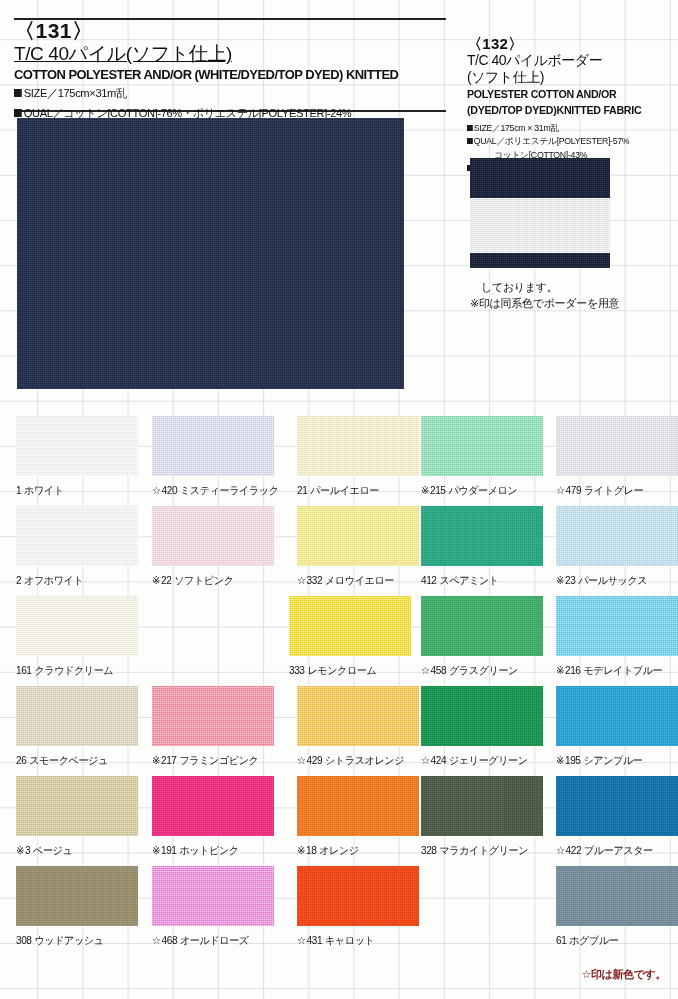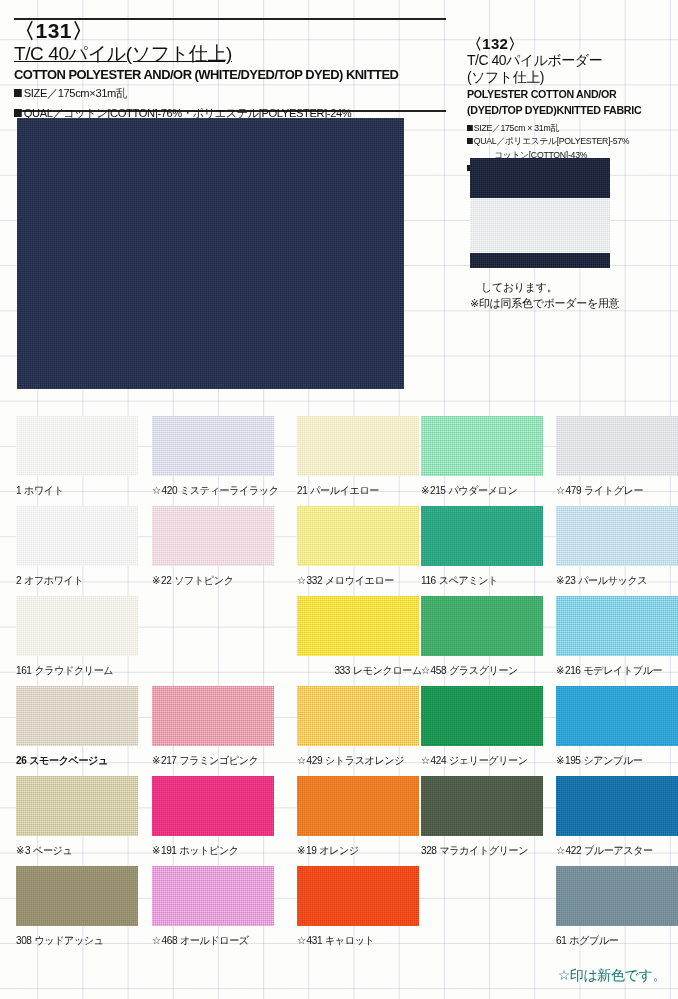--- a/index.html
+++ b/index.html
@@ -93,22 +93,22 @@
   #swatch-grid{position:absolute;left:0;top:416px;width:678px;}
   .srow{position:relative;height:90px;}
   .scell{position:absolute;top:0;width:130px;}
   .chip{width:122px;height:60px;position:relative;}
   .chip-in{position:absolute;inset:0;}
   .clabel{font-size:10.5px;margin-top:8px;letter-spacing:-.45px;white-space:nowrap;
           transform:scaleX(.96);transform-origin:left;color:#151515;}
   .cnum{margin-right:3px;}
   .newmark{margin-right:1px;}
 
-  #final-note{position:absolute;right:12px;top:967px;font-size:14px;font-weight:normal;
-              letter-spacing:-.4px;color:#0f766e;}
+  #final-note{position:absolute;right:12px;top:967px;font-size:11px;font-weight:bold;
+              letter-spacing:-.4px;color:#7f1d1d;}
 </style>
 </head>
 <body>
 
 <div id="grid"></div>
 
 <div id="page">
 
   <div class="hdr-rule" id="rule-top"></div>
   <div class="hdr-rule" id="rule-bot"></div>
@@ -234,41 +234,41 @@
             </div>
           </div>
           <div class="clabel"><span class="newmark">☆</span><span class="cnum">332</span><span>メロウイエロー</span></div>
         </div>
         <div class="scell" style="left: 421px;">
           <div class="chip ragged">
             <div class="chip-in" style="background: rgb(37, 172, 134);">
               <div class="tex"></div>
             </div>
           </div>
-          <div class="clabel"><span class="cnum">116</span><span>スペアミント</span></div>
+          <div class="clabel"><span class="cnum">412</span><span>スペアミント</span></div>
         </div>
         <div class="scell" style="left: 556px;">
           <div class="chip ragged">
             <div class="chip-in" style="background: rgb(185, 225, 242);">
               <div class="tex-l"></div>
             </div>
           </div>
           <div class="clabel"><span class="newmark">※</span><span class="cnum">23</span><span>パールサックス</span></div>
         </div>
       </div>
       <div class="srow">
         <div class="scell" style="left: 16px;">
           <div class="chip ragged">
             <div class="chip-in" style="background: rgb(251, 248, 234);">
               <div class="tex-l"></div>
             </div>
           </div>
           <div class="clabel"><span class="cnum">161</span><span>クラウドクリーム</span></div>
         </div>
-        <div class="scell" style="left: 297px; text-align: right;">
+        <div class="scell" style="left: 289px;">
           <div class="chip ragged">
             <div class="chip-in" style="background: rgb(251, 224, 31);">
               <div class="tex-l"></div>
             </div>
           </div>
           <div class="clabel"><span class="cnum">333</span><span>レモンクローム</span></div>
         </div>
         <div class="scell" style="left: 421px;">
           <div class="chip ragged">
             <div class="chip-in" style="background: rgb(60, 178, 104);">
@@ -280,21 +280,21 @@
         <div class="scell" style="left: 556px;">
           <div class="chip ragged">
             <div class="chip-in" style="background: rgb(92, 207, 238);">
               <div class="tex-l"></div>
             </div>
           </div>
           <div class="clabel"><span class="newmark">※</span><span class="cnum">216</span><span>モデレイトブルー</span></div>
         </div>
       </div>
       <div class="srow">
-        <div class="scell" style="left: 16px; font-weight: bold;">
+        <div class="scell" style="left: 16px;">
           <div class="chip ragged">
             <div class="chip-in" style="background: rgb(222, 211, 188);">
               <div class="tex-l"></div>
             </div>
           </div>
           <div class="clabel"><span class="cnum">26</span><span>スモークベージュ</span></div>
         </div>
         <div class="scell" style="left: 152px;">
           <div class="chip ragged">
             <div class="chip-in" style="background: rgb(247, 134, 156);">
@@ -344,21 +344,21 @@
             </div>
           </div>
           <div class="clabel"><span class="newmark">※</span><span class="cnum">191</span><span>ホットピンク</span></div>
         </div>
         <div class="scell" style="left: 297px;">
           <div class="chip ragged">
             <div class="chip-in" style="background: rgb(248, 125, 29);">
               <div class="tex"></div>
             </div>
           </div>
-          <div class="clabel"><span class="newmark">※</span><span class="cnum">19</span><span>オレンジ</span></div>
+          <div class="clabel"><span class="newmark">※</span><span class="cnum">18</span><span>オレンジ</span></div>
         </div>
         <div class="scell" style="left: 421px;">
           <div class="chip ragged">
             <div class="chip-in" style="background: rgb(74, 88, 68);">
               <div class="tex"></div>
             </div>
           </div>
           <div class="clabel"><span class="cnum">328</span><span>マラカイトグリーン</span></div>
         </div>
         <div class="scell" style="left: 556px;">

